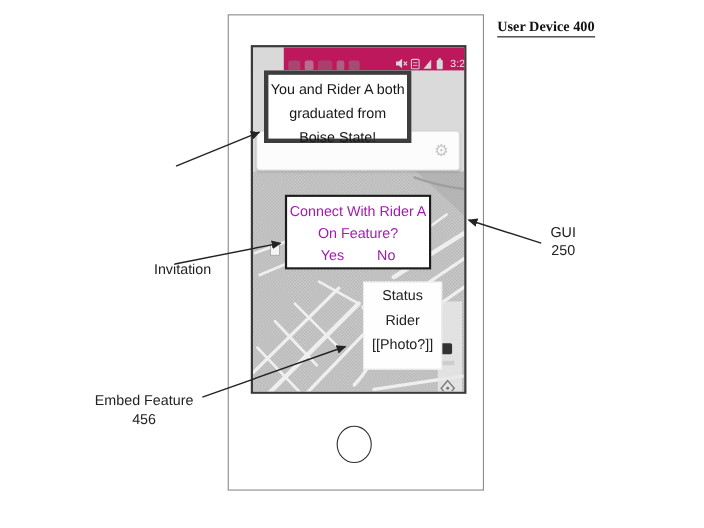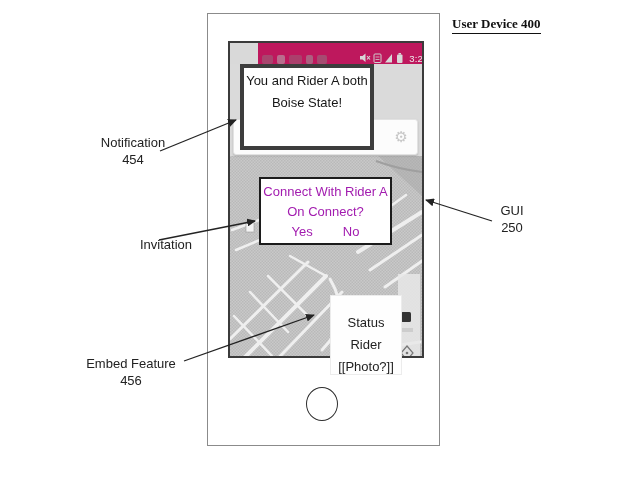--- a/index.html
+++ b/index.html
@@ -43,35 +43,35 @@
   .search-bar{
     left:3px;top:55px;width:185px;height:36px;background:#fcfcfc;
     border:1px solid #e2e2e2;border-radius:3px;box-sizing:border-box;
     box-shadow:0 1px 2px rgba(0,0,0,.18);z-index:4;
     display:flex;align-items:center;justify-content:flex-end;padding-right:9px;
   }
   .gear{font-family:"DejaVu Sans",sans-serif;font-size:15px;color:#c7c7c7;line-height:1;}
 
   
   .notification-box{
-    left:240px;top:64px;width:134px;height:86px;background:#ffffff;
+    left:240px;top:64px;width:134px;height:66px;background:#ffffff;
     border:4px solid #3d3d3d;box-sizing:border-box;z-index:5;
     text-align:center;font-size:13px;line-height:22px;padding-top:2px;color:#171717;
   }
   .connect-box{
     left:259px;top:177px;width:133px;height:68px;background:#ffffff;
     border:2px solid #1c1c1c;box-sizing:border-box;z-index:5;
     text-align:center;font-size:13px;line-height:20px;padding-top:3px;color:#a21caf;
   }
   .yes-no{display:flex;justify-content:center;gap:30px;align-items:center;}
   .yes-no span{cursor:default;}
   .status-box{
     left:330px;top:256px;width:72px;height:80px;background:#fefefe;
     border:1px solid #ececec;box-sizing:border-box;z-index:5;
-    text-align:center;font-size:13px;line-height:22px;padding-top:16px;color:#222222;margin-top:39px;
+    text-align:center;font-size:13px;line-height:22px;padding-top:1px;color:#222222;
   }
 
   .home-button{
     left:306px;top:387px;width:32px;height:34px;border:1.5px solid #2e2e2e;
     border-radius:50%;background:#ffffff;z-index:3;box-sizing:border-box;
   }
 
   
   .fig-title{
     left:452px;top:16px;font-size:13px;font-weight:bold;color:#111;
@@ -172,46 +172,43 @@
       </svg>
 
       <div class="abs search-bar">
         <span class="gear">⚙</span>
       </div>
     </div>
   </div>
 
   <div class="abs notification-box">
     <div>You and Rider A both</div>
+    <div>graduated from</div>
     <div>Boise State!</div>
   </div>
 
   <div class="abs connect-box">
     <div>Connect With Rider A</div>
-    <div>On Connect?</div>
+    <div>On Feature?</div>
     <div class="yes-no">
       <span>Yes</span>
       <span>No</span>
     </div>
   </div>
 
   <div class="abs status-box">
     <div>Status</div>
     <div>Rider</div>
     <div>[[Photo?]]</div>
   </div>
 
   <div class="abs home-button"></div>
 
   <div class="abs fig-title">User Device 400</div>
 
-  <div class="abs callout co-notification">
-    <div>Notification</div>
-    <div>454</div>
-  </div>
   <div class="abs callout co-invitation">
     <div>Invitation</div>
   </div>
   <div class="abs callout co-gui">
     <div>GUI</div>
     <div>250</div>
   </div>
   <div class="abs callout co-embed">
     <div>Embed Feature</div>
     <div>456</div>

